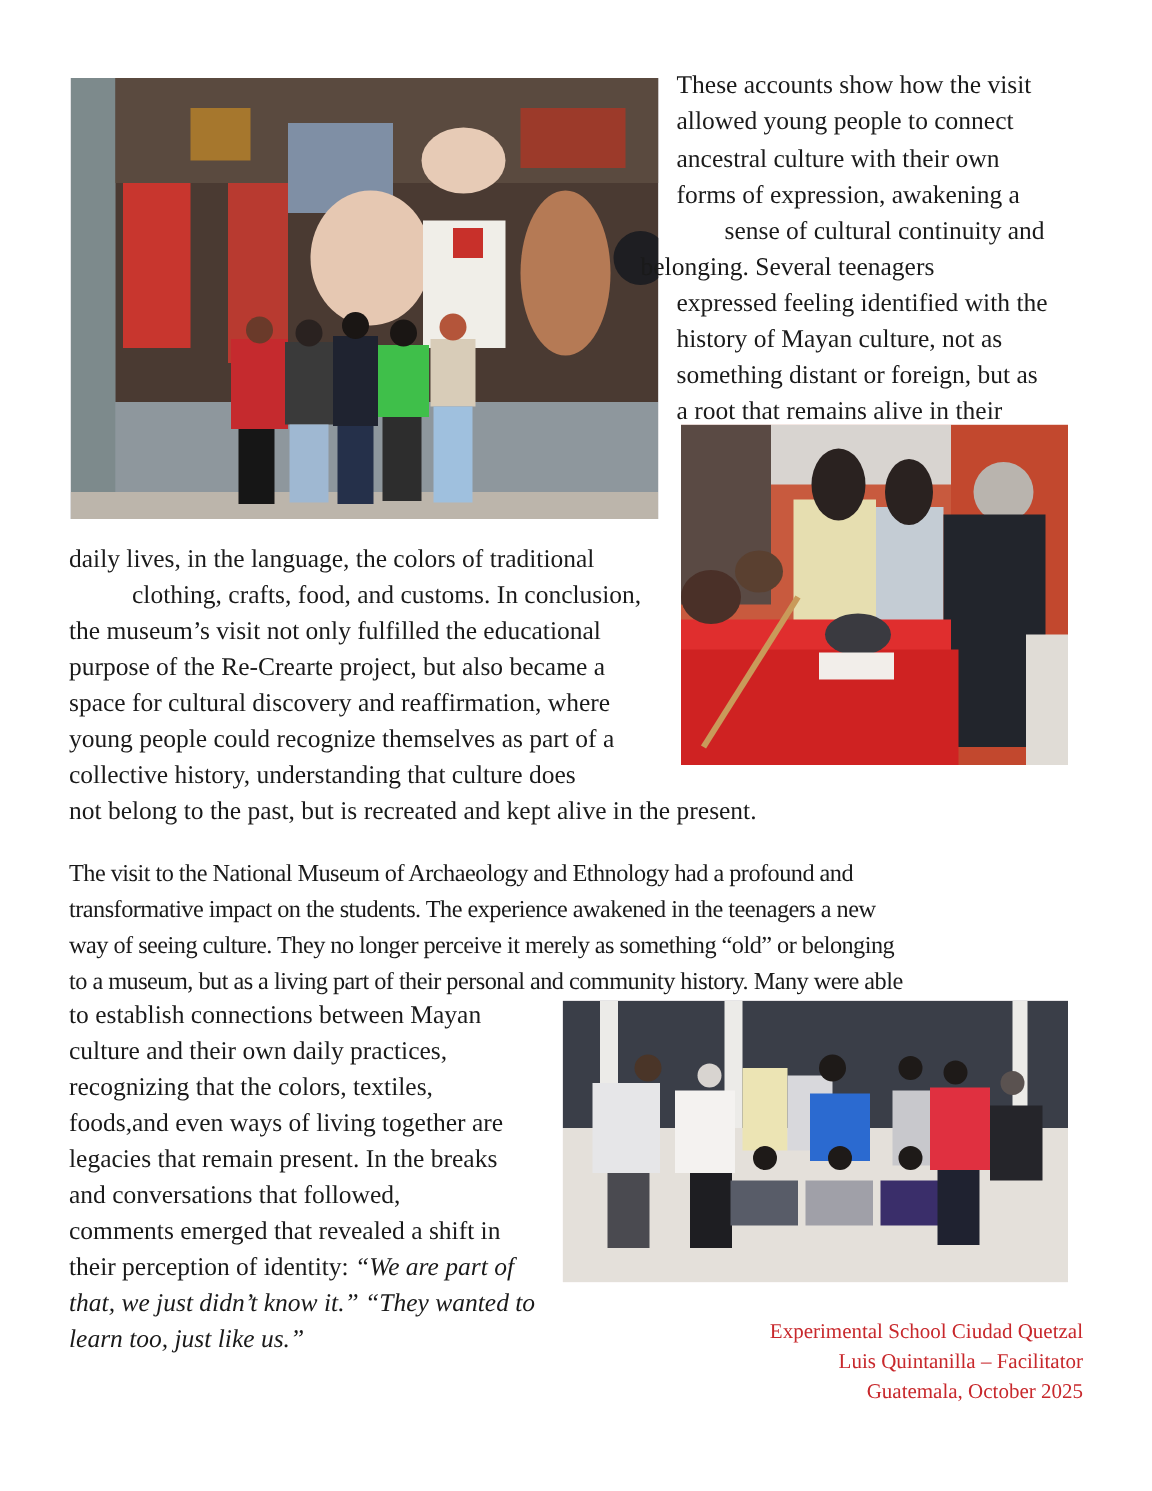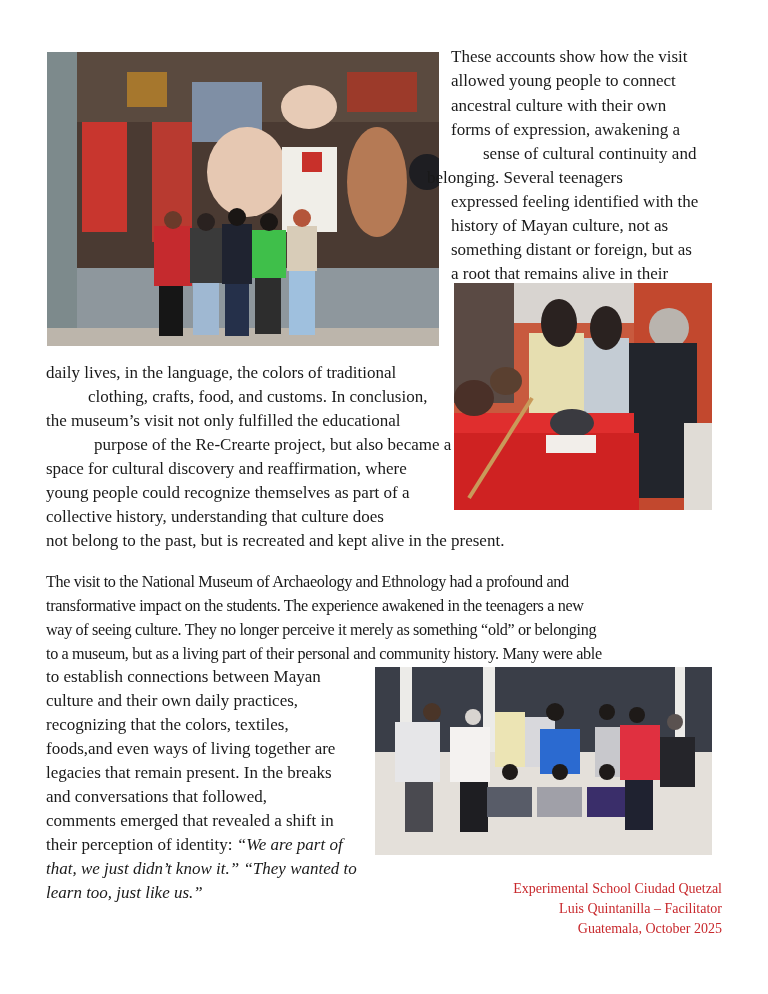--- a/index.html
+++ b/index.html
@@ -84,21 +84,21 @@
     <rect x="92" y="152" width="50" height="18" fill="#f2eeea"></rect>
     <line x1="15" y1="215" x2="78" y2="115" stroke="#c99a5a" stroke-width="4"></line>
     <rect x="230" y="140" width="28" height="87" fill="#e0dcd6"></rect>
   </svg>
 </div>
 
 <div>
   <div class="line" style="left:46px;top:361px;">daily lives, in the language, the colors of traditional</div>
   <div class="line" style="left:46px;top:385px;margin-left:42px;">clothing, crafts, food, and customs. In conclusion,</div>
   <div class="line" style="left:46px;top:409px;">the museum’s visit not only fulfilled the educational</div>
-  <div class="line" style="left:46px;top:433px;margin-left:48px;">purpose of the Re-Crearte project, but also became a</div>
+  <div class="line" style="left:46px;top:433px;">purpose of the Re-Crearte project, but also became a</div>
   <div class="line" style="left:46px;top:457px;">space for cultural discovery and reaffirmation, where</div>
   <div class="line" style="left:46px;top:481px;">young people could recognize themselves as part of a</div>
   <div class="line" style="left:46px;top:505px;">collective history, understanding that culture does</div>
   <div class="line" style="left:46px;top:529px;text-align:right;">not belong to the past, but is recreated and kept alive in the present.</div>
 </div>
 
 <div>
   <div class="line cond" style="left:46px;top:570px;">The visit to the National Museum of Archaeology and Ethnology had a profound and</div>
   <div class="line cond" style="left:46px;top:594px;">transformative impact on the students. The experience awakened in the teenagers a new</div>
   <div class="line cond" style="left:46px;top:618px;">way of seeing culture. They no longer perceive it merely as something “old” or belonging</div>

